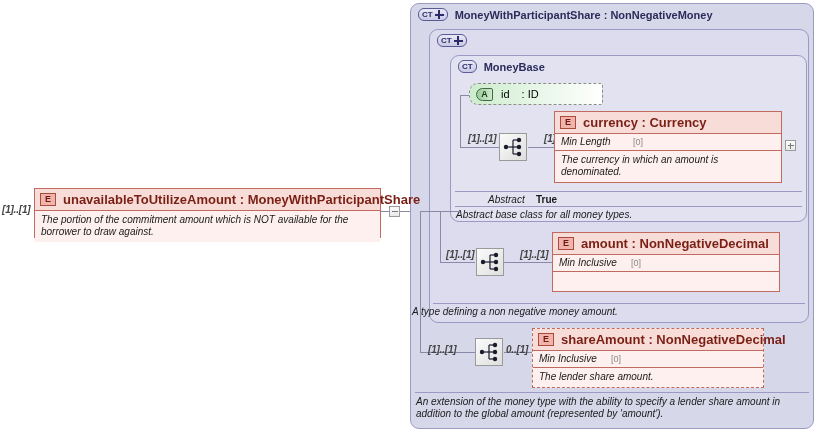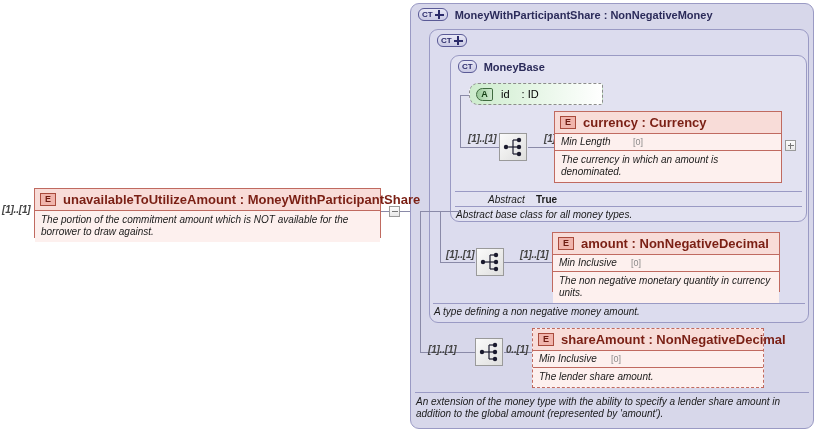--- a/index.html
+++ b/index.html
@@ -190,21 +190,21 @@
 
 <div class="ctbox ct-l2" style="left:429px;top:29px;width:380px;height:294px;">
   <div class="ct-hdr">
     <span class="badge-ct">
       <span>CT</span>
         <span class="pl"></span>
     </span>
   </div>
 </div>
 <div class="ct-rule" style="left:433px;top:303px;width:372px;"></div>
-<div class="ct-foot" style="left:434px;top:306px;width:370px;">A type defining a non negative money amount.</div>
+<div class="ct-foot" style="left:412px;top:306px;width:370px;">A type defining a non negative money amount.</div>
 
 <div class="ctbox ct-l3" style="left:450px;top:55px;width:357px;height:167px;">
   <div class="ct-hdr">
     <span class="badge-ct">
       <span>CT</span>
     </span>
     <span class="ct-title">MoneyBase</span>
   </div>
 </div>
 
@@ -327,21 +327,20 @@
     <span class="title">amount  : NonNegativeDecimal</span>
   </div>
   <div class="sep"></div>
   <div class="facets">
     <div class="frow">
       <span class="fname">Min Inclusive</span>
       <span class="fval">[0]</span>
     </div>
   </div>
   <div class="sep"></div>
-  <div class="docu">The non negative monetary quantity in currency units.</div>
 </div>
 
 <div class="ebox dashed" style="left:532px;top:328px;width:232px;height:60px;">
   <div class="hdr">
     <span class="badge-e">E</span>
     <span class="title">shareAmount : NonNegativeDecimal</span>
   </div>
   <div class="sep"></div>
   <div class="facets">
     <div class="frow">

